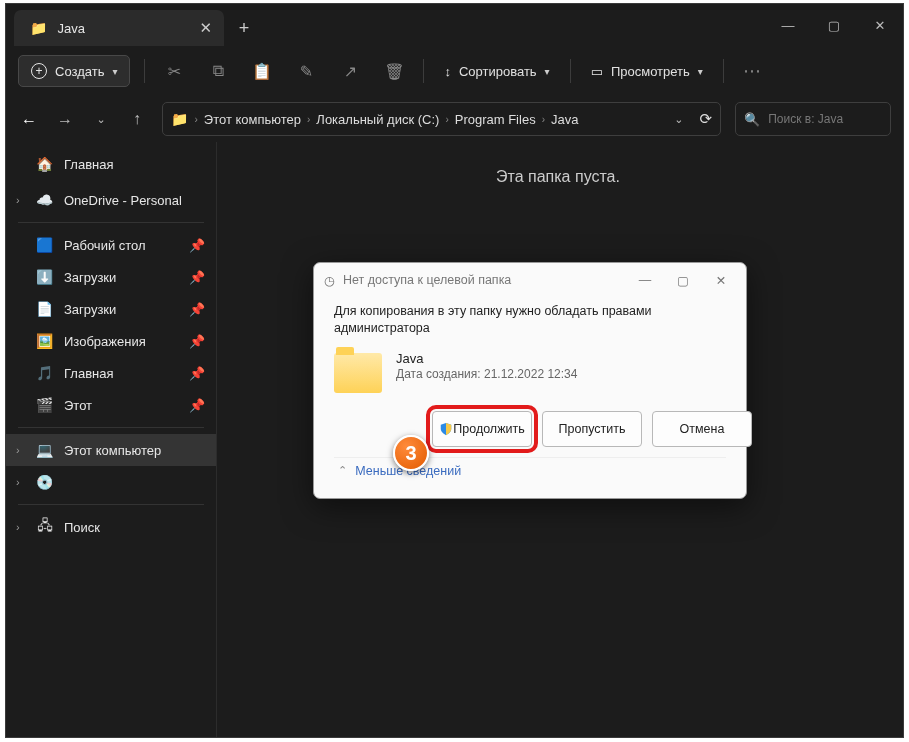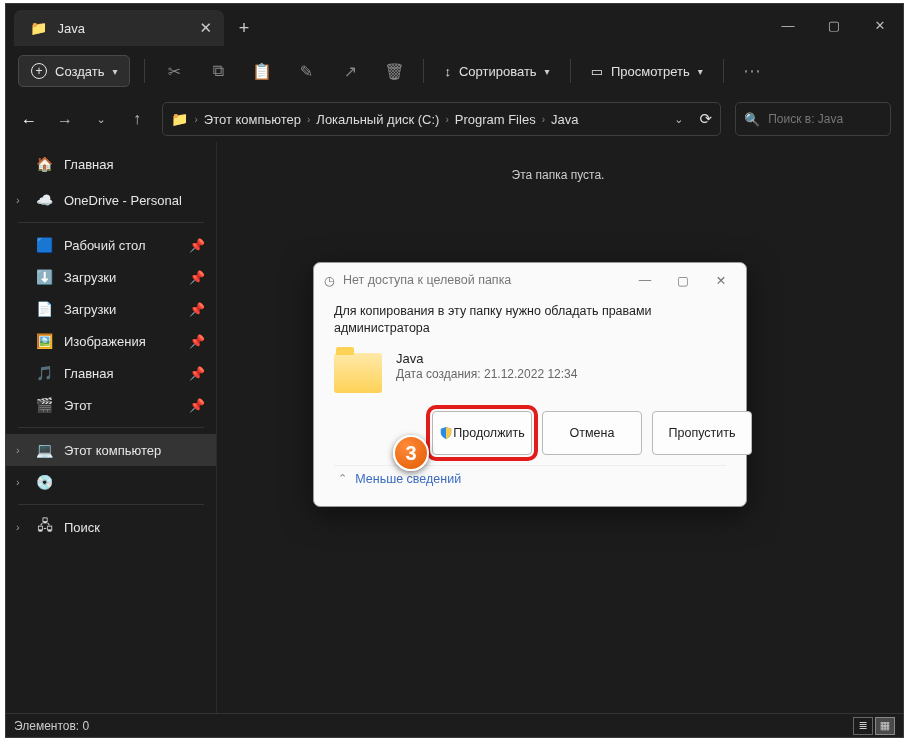--- a/index.html
+++ b/index.html
@@ -120,21 +120,21 @@
   .sb-item .icon { width: 18px; text-align: center; font-size: 14px; }
   .sb-item .pin { margin-left: auto; color: #888; font-size: 13px; }
   .sb-item.selected { background: #343434; }
   .sb-sep { height: 1px; background: #333; margin: 6px 12px; }
   .sb-group-top { margin-bottom: 4px; }
   .content {
     flex: 1; position: relative; border-left: 1px solid #2c2c2c;
   }
   .empty-msg {
     position: absolute; top: 26px; left: 0; right: 4px; text-align: center;
-    color: #ccc; font-size: 12px;
+    color: #ccc; font-size: 16px;
   }
   
   .status {
     height: 24px; display: flex; align-items: center;
     padding: 0 8px; border-top: 1px solid #333; font-size: 12px;
     color: #ccc;
   }
   .view-icons { margin-left: auto; display: flex; gap: 2px; }
   .view-icons div {
     width: 20px; height: 18px; border: 1px solid #666;
@@ -169,21 +169,21 @@
     border-radius: 3px; position: relative; margin-top: 2px;
   }
   .folder-ico::before {
     content: ""; position: absolute; top: -6px; left: 2px;
     width: 18px; height: 8px; background: #fed257; border-radius: 2px 2px 0 0;
   }
   .dlg-item-text .name { font-size: 13px; }
   .dlg-item-text .date { color: #666; font-size: 12px; margin-top: 1px; }
   .dlg-btnrow { display: flex; gap: 10px; margin: 0 0 10px 98px; }
   .dlg-btn {
-    min-width: 100px; height: 44px;
+    min-width: 100px; height: 36px;
     border: 1px solid #b8b8b8; border-radius: 4px;
     background: #fdfdfd; cursor: pointer;
     display: flex; align-items: center; justify-content: center; gap: 0;
     font-size: 12.5px; position: relative;
   }
   .dlg-btn.primary-wrap {
     position: relative;
   }
   .primary-ring {
     position: absolute;
@@ -355,27 +355,20 @@
         <span class="icon">🖧</span>
         <span>Поиск</span>
       </div>
     </div>
 
     <div class="content">
       <div class="empty-msg">Эта папка пуста.</div>
     </div>
   </div>
 
-  <div class="status">
-    <span>Элементов: 0</span>
-    <div class="view-icons">
-      <div>≣</div>
-      <div class="active">▦</div>
-    </div>
-  </div>
 </div>
 
 <div class="dialog">
   <div class="dlg-title">
     <span>◷</span>
     <span>Нет доступа к целевой папка</span>
     <span class="spacer"></span>
     <span class="winbtn">—</span>
     <span class="winbtn">▢</span>
     <span class="winbtn">✕</span>
@@ -394,24 +387,24 @@
         <span class="shield">
           <svg viewBox="0 0 16 16">
               <path d="M8 1 L14 3 V8 C14 12 8 15 8 15 C8 15 2 12 2 8 V3 Z" fill="#2b8ae5"></path>
               <path d="M8 1 L14 3 V8 C14 12 8 15 8 15 V1 Z" fill="#f7c948"></path>
             </svg>
         </span>
         <span>Продолжить</span>
         <div class="primary-ring"></div>
       </div>
       <div class="dlg-btn">
+        <span>Пропустить</span>
+      </div>
+      <div class="dlg-btn">
         <span>Отмена</span>
-      </div>
-      <div class="dlg-btn">
-        <span>Пропустить</span>
       </div>
     </div>
     <div class="dlg-less">
       <span class="chev">⌃</span>
       <span>Меньше сведений</span>
     </div>
   </div>
 </div>
 
 <div class="callout-badge">3</div>

